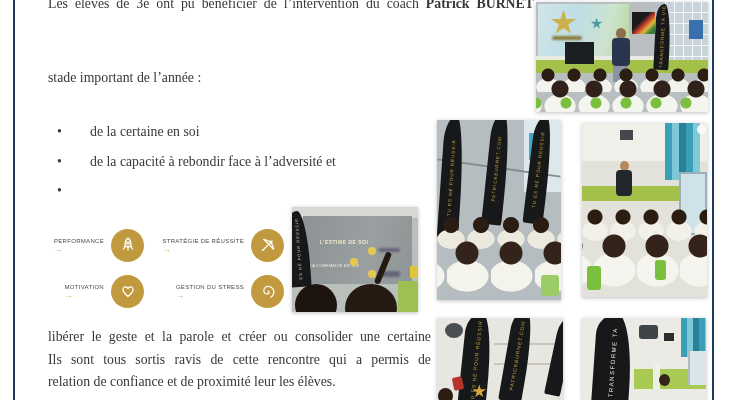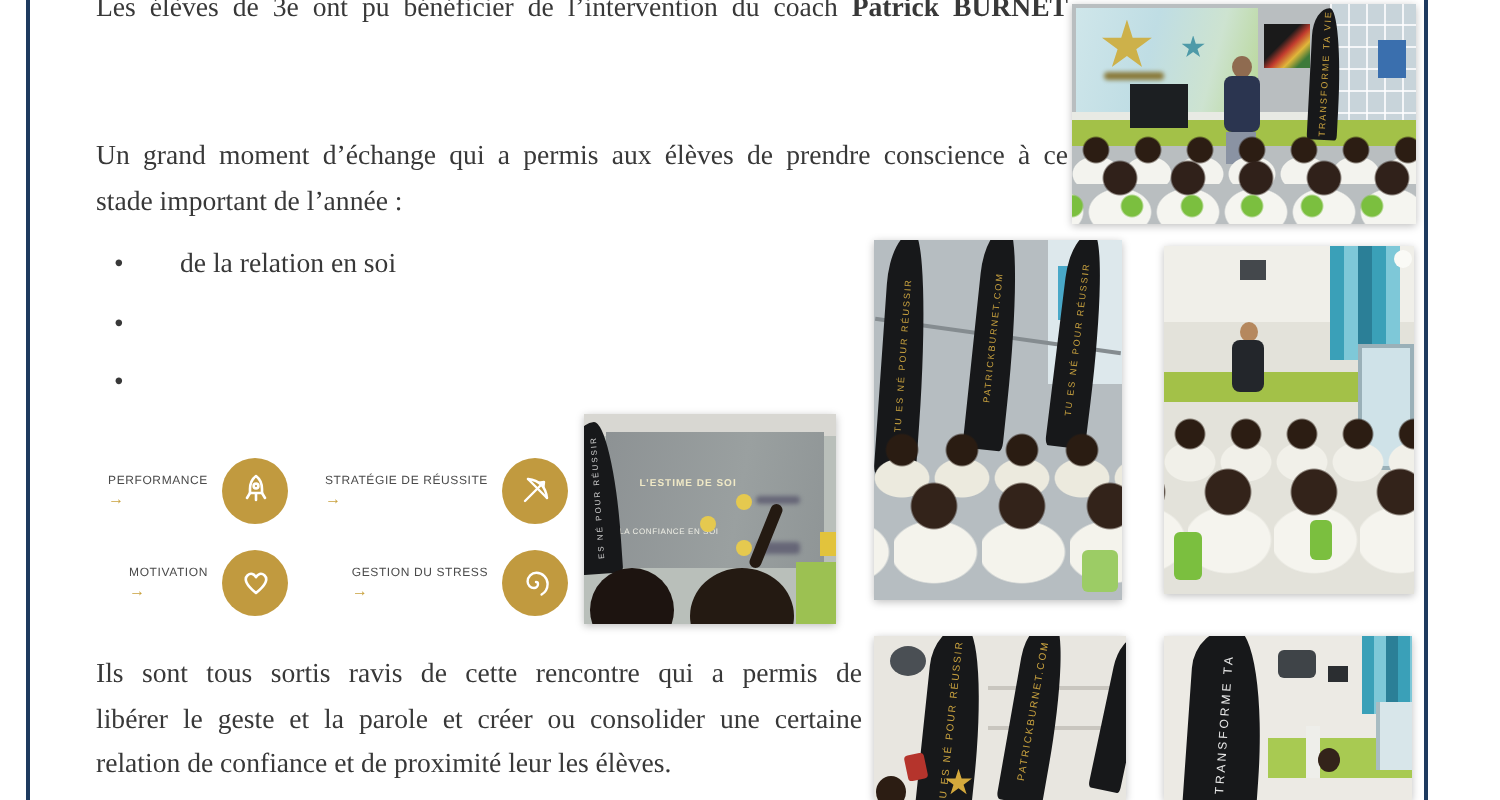--- a/index.html
+++ b/index.html
@@ -55,31 +55,31 @@
 
 <div class="doc">
   <div class="vline left"></div>
   <div class="vline right"></div>
 
   <div class="para para1">
     <div class="tline just"><span>Les élèves de 3e ont pu bénéficier de l’intervention du coach </span><span class="b">Patrick BURNET</span></div>
   </div>
 
   <div class="para para2">
-    <div class="tline just">Un grand moment d’échange qui a permis aux élèves de prendre conscience à ce</div>
     <div class="tline">stade important de l’année :</div>
   </div>
 
   <div class="bullets">
     <div class="brow">
         <span class="bdot">•</span>
-        <span>de la relation en soi</span>
+        <span>de la certaine en soi</span>
       </div>
     <div class="brow">
         <span class="bdot">•</span>
+        <span>de la capacité à rebondir face à l’adversité et</span>
       </div>
     <div class="brow">
         <span class="bdot">•</span>
       </div>
   </div>
 
   <div class="diagram">
     <div class="ditem">
       <div class="dstack">
         <div class="dlabel">PERFORMANCE</div>
@@ -144,22 +144,22 @@
       <span class="vtext" style="color:#cfcfcf;font-size:4px;">ES NÉ POUR RÉUSSIR</span>
     </div>
     <div class="abs" style="right:0;bottom:0;width:16%;height:30%;background:#9cc152;"></div>
     <div class="abs" style="right:0;top:56%;width:6%;height:12%;background:#e2c33c;"></div>
     <div class="abs" style="left:70%;top:42%;width:6px;height:34px;background:#241a12;transform:rotate(22deg);border-radius:3px;"></div>
     <div class="abs" style="left:2%;bottom:-14px;width:42px;height:42px;border-radius:50%;background:#1d1410;"></div>
     <div class="abs" style="left:42%;bottom:-20px;width:52px;height:48px;border-radius:50%;background:#241a12;"></div>
   </div>
 
   <div class="para para3">
+    <div class="tline just">libérer le geste et la parole et créer ou consolider une certaine</div>
     <div class="tline just">Ils sont tous sortis ravis de cette rencontre qui a permis de</div>
-    <div class="tline just">libérer le geste et la parole et créer ou consolider une certaine</div>
     <div class="tline">relation de confiance et de proximité leur les élèves.</div>
   </div>
 
   <div class="photo" style="left:536px;top:2px;width:172px;height:110px;background:#b9bec0;">
     <div class="abs" style="left:1%;top:2%;width:53%;height:51%;background:linear-gradient(105deg,#cfe6ea,#bfdde4 40%,#cde3d0 72%,#b7d694);">
       <div class="star" style="position:absolute;left:14%;top:10%;width:26px;height:26px;background:#cdb14a;"></div>
       <div class="star" style="position:absolute;left:58%;top:24%;width:12px;height:12px;background:#4e9aa8;"></div>
       <div class="smudge" style="left:16%;top:56%;width:30px;height:4px;background:#8a7a3a;"></div>
     </div>
     <div class="abs" style="left:0;right:0;top:49%;height:4%;background:#e8eae4;"></div>

